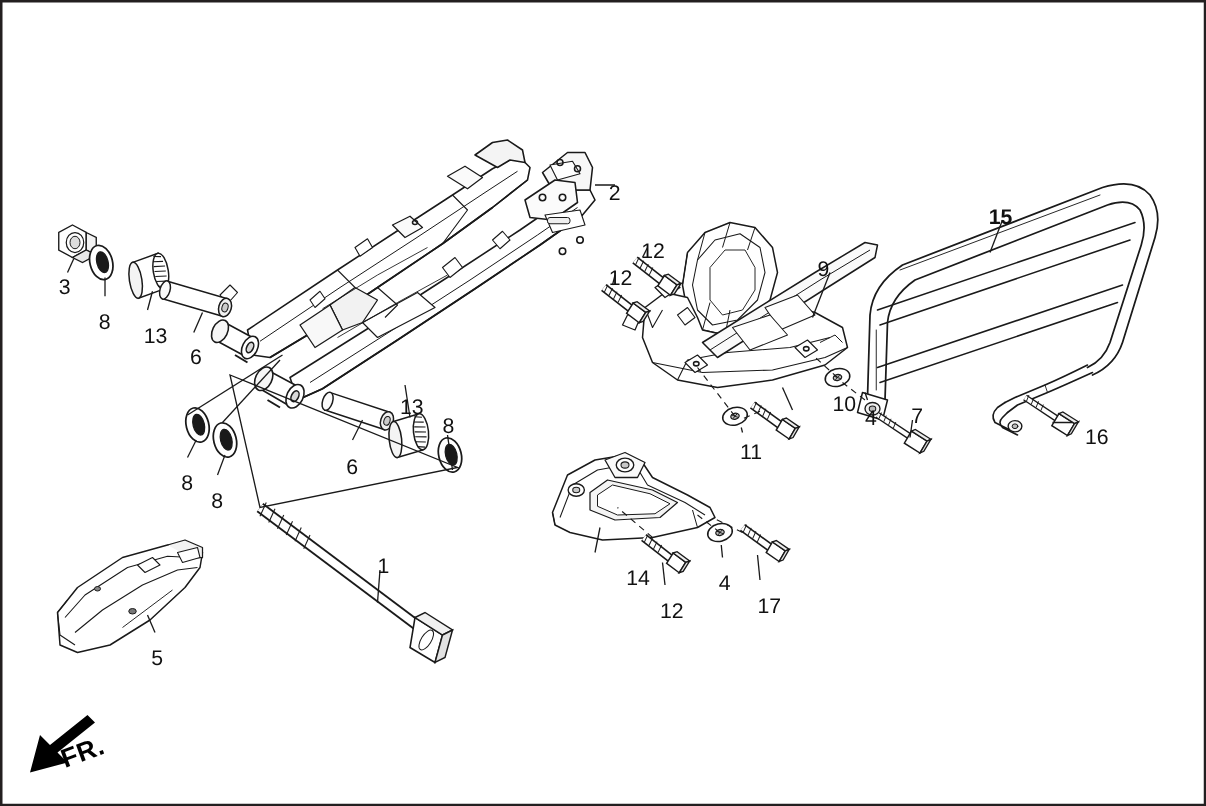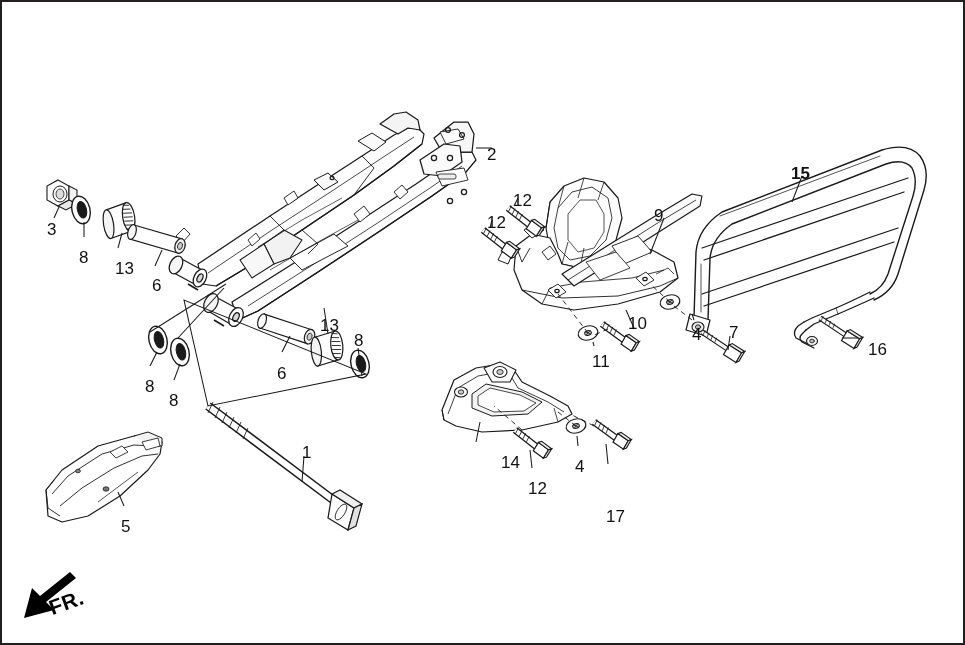--- a/index.html
+++ b/index.html
@@ -375,30 +375,30 @@
   <div class="callout" style="left:573px;top:456px;">4</div>
   <div class="callout" style="left:119px;top:516px;">5</div>
   <div class="callout" style="left:150px;top:275px;">6</div>
   <div class="callout" style="left:275px;top:363px;">6</div>
   <div class="callout" style="left:727px;top:322px;">7</div>
   <div class="callout" style="left:77px;top:247px;">8</div>
   <div class="callout" style="left:143px;top:376px;">8</div>
   <div class="callout" style="left:167px;top:390px;">8</div>
   <div class="callout" style="left:352px;top:330px;">8</div>
   <div class="callout" style="left:652px;top:205px;">9</div>
-  <div class="callout" style="left:626px;top:313px;">10</div>
+  <div class="callout" style="left:664px;top:313px;">10</div>
   <div class="callout" style="left:590px;top:351px;">11</div>
   <div class="callout" style="left:511px;top:190px;">12</div>
   <div class="callout" style="left:485px;top:212px;">12</div>
   <div class="callout" style="left:113px;top:258px;">13</div>
   <div class="callout" style="left:318px;top:315px;">13</div>
   <div class="callout" style="left:526px;top:478px;">12</div>
   <div class="callout" style="left:474px;top:452px;margin-left:25px;">14</div>
   <div class="callout" style="left:789px;top:163px;font-weight:bold;">15</div>
   <div class="callout" style="left:866px;top:339px;">16</div>
-  <div class="callout" style="left:604px;top:474px;margin-top:32px;">17</div>
+  <div class="callout" style="left:604px;top:474px;">17</div>
 
   <svg width="60" height="50" viewBox="0 0 60 50" style="position:absolute;left:18px;top:570px;">
     <path d="M56,6 L26,30 L34,38 L4,46 L12,16 L20,24 L50,0 Z" fill="#000"></path>
   </svg>
   <div class="fr-label" style="left:52px;top:594px;">FR.</div>
 
 </div>
 
 </body></html>

